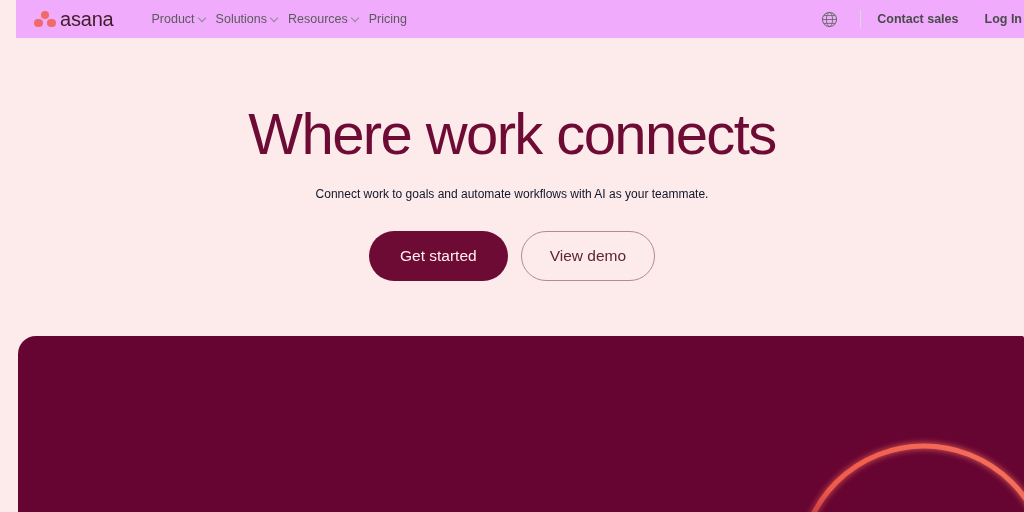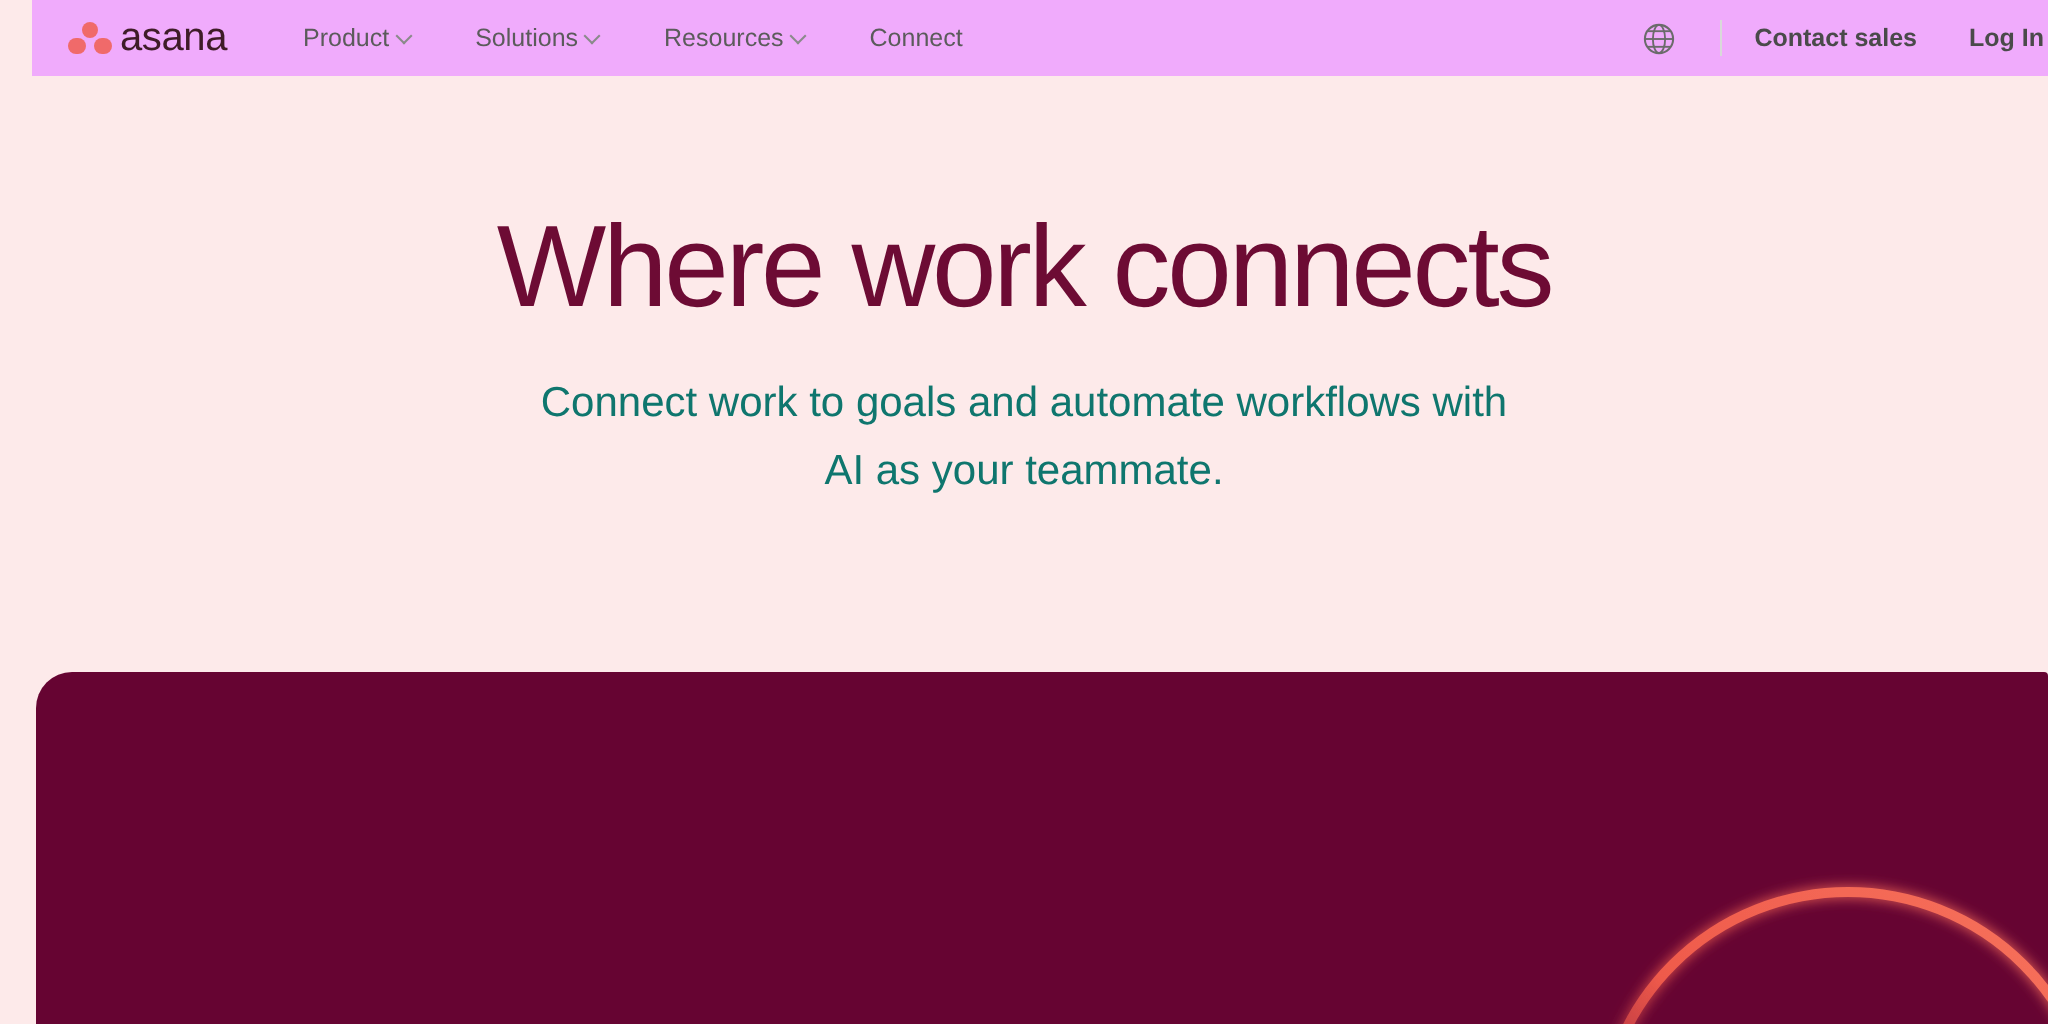--- a/index.html
+++ b/index.html
@@ -74,21 +74,21 @@
     font-weight: 500;
     letter-spacing: -0.2px;
     color: #3f1c28;
     line-height: 1;
     padding-bottom: 1px;
   }
 
   .nav-links {
     display: flex;
     align-items: center;
-    gap: 32px;
+    gap: 10px;
   }
 
   .nav-link {
     display: flex;
     align-items: center;
     gap: 4px;
     font-size: 12.5px;
     color: #5b5b5b;
     cursor: pointer;
     white-space: nowrap;
@@ -163,23 +163,23 @@
     line-height: 1.05;
     font-weight: 400;
     letter-spacing: -1.6px;
     color: #6d0b34;
   }
 
   .hero-sub {
     margin: 0 auto;
     padding-top: 20px;
     width: 486px;
-    font-size: 21px;
+    font-size: 12px;
     line-height: 1.62;
-    color: #0f766e;
+    color: #0f172a;
     font-weight: 400;
   }
 
   .hero-ctas {
     display: flex;
     justify-content: center;
     align-items: center;
     gap: 13px;
     padding-top: 27px;
   }
@@ -257,21 +257,21 @@
         </div>
         <div class="nav-link">
           <span>Solutions</span>
           <span class="chev"></span>
         </div>
         <div class="nav-link">
           <span>Resources</span>
           <span class="chev"></span>
         </div>
         <div class="nav-link">
-          <span>Connect</span>
+          <span>Pricing</span>
         </div>
       </nav>
     </div>
 
     <div class="nav-right">
       <div class="globe-btn">
         <svg width="17" height="17" viewBox="0 0 20 20">
           <circle cx="10" cy="10" r="8.3" fill="none" stroke="#6b6b6b" stroke-width="1.2"></circle>
           <ellipse cx="10" cy="10" rx="3.6" ry="8.3" fill="none" stroke="#6b6b6b" stroke-width="1.1"></ellipse>
           <line x1="1.7" y1="10" x2="18.3" y2="10" stroke="#6b6b6b" stroke-width="1.1"></line>
@@ -284,20 +284,24 @@
 
       <div class="nav-action">Contact sales</div>
       <div class="nav-action">Log In</div>
     </div>
   </div>
 
   <div class="hero">
     <h1 class="hero-title">Where work connects</h1>
     <p class="hero-sub">Connect work to goals and automate workflows with AI as your teammate.</p>
 
+    <div class="hero-ctas">
+      <button class="btn btn-primary">Get started</button>
+      <button class="btn btn-secondary">View demo</button>
+    </div>
   </div>
 
   <div class="panel">
     <svg class="panel-arc" viewBox="0 0 268 268">
       <defs>
         <linearGradient id="arcGrad" x1="0" y1="1" x2="1" y2="0.15">
           <stop offset="0%" stop-color="#660432" stop-opacity="0"></stop>
           <stop offset="22%" stop-color="#a3263d" stop-opacity="0.55"></stop>
           <stop offset="48%" stop-color="#ef5a4b" stop-opacity="1"></stop>
           <stop offset="100%" stop-color="#f6715c" stop-opacity="1"></stop>

